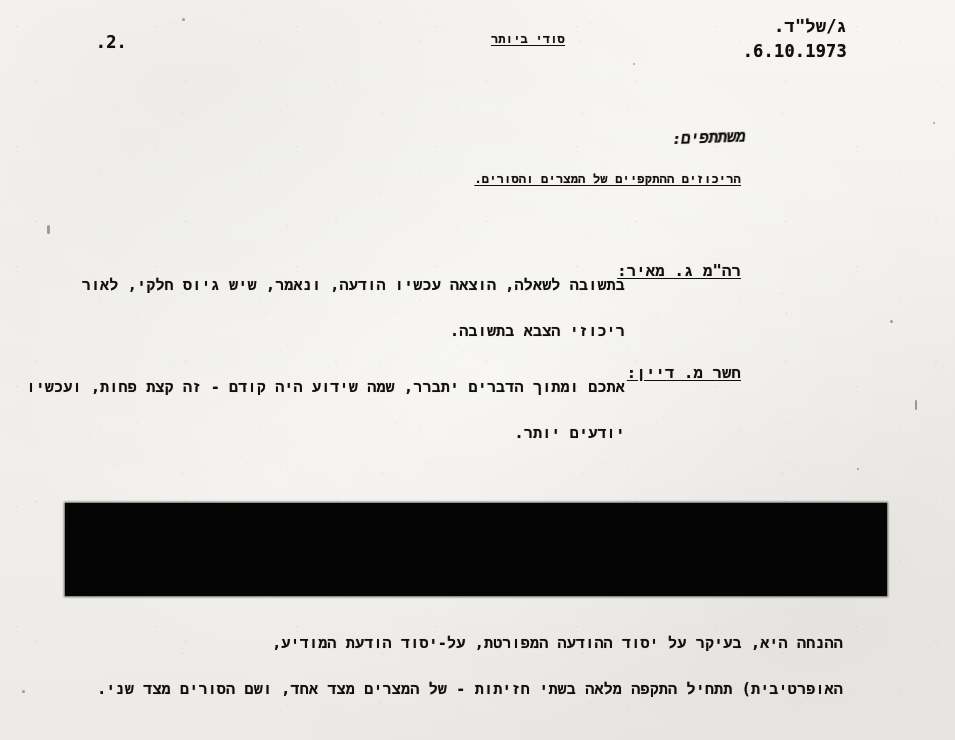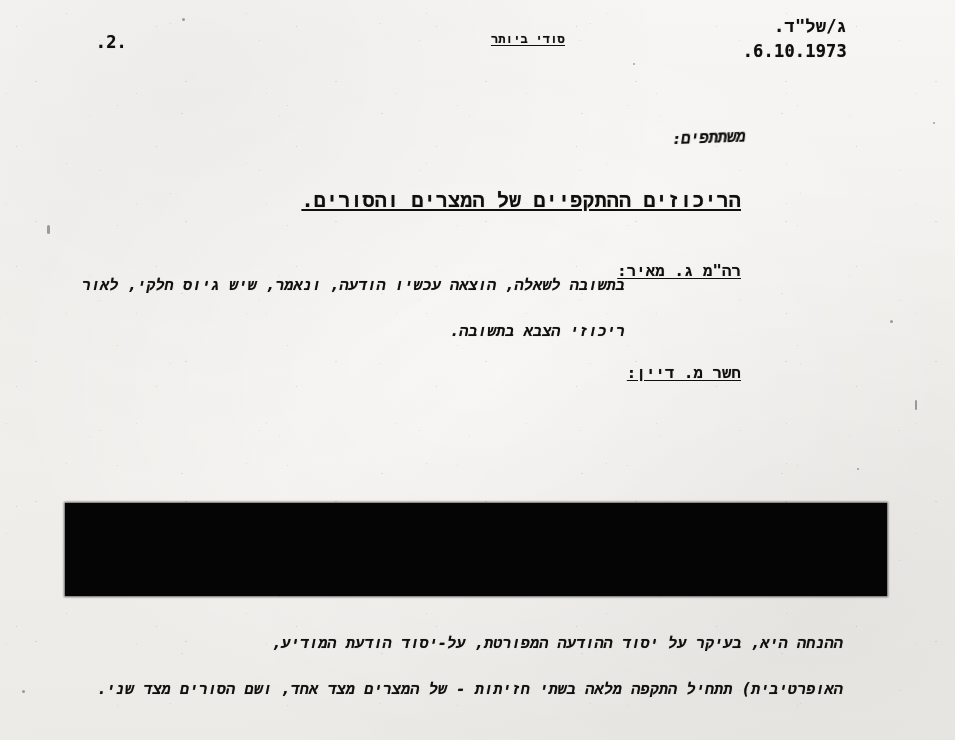--- a/index.html
+++ b/index.html
@@ -99,23 +99,23 @@
     font-size: 16px;
   }
   #participants-line .scribble {
     display: inline-block;
     transform: skewX(-10deg) rotate(-2deg);
     letter-spacing: -0.5px;
     filter: blur(0.2px);
   }
   #subject-line {
     position: absolute;
-    top: 188px;
+    top: 172px;
     right: 214px;
-    font-size: 20px;
+    font-size: 12px;
     margin-left: 20px;
   }
 
   
   .speaker-block {
     position: absolute;
     right: 0;
     left: 0;
   }
   .speaker-name {
@@ -128,21 +128,20 @@
   .speaker-lines {
     position: absolute;
     right: 330px;
     top: 0;
     width: 560px;
   }
   .speaker-lines .line {
     font-size: 15px;
     line-height: 46px;
     white-space: nowrap;
-    font-style: italic;
   }
 
   #block-meir { top: 262px; }
   #block-dayan { top: 364px; }
 
   
   #redaction {
     position: absolute;
     top: 503px;
     right: 68px;
@@ -157,21 +156,20 @@
     position: absolute;
     top: 620px;
     right: 112px;
     width: 790px;
   }
   #closing .line {
     font-size: 15px;
     line-height: 46px;
     white-space: nowrap;
     text-align: right;
-    font-style: italic;
   }
 
   
   .speck {
     position: absolute;
     background: rgba(0,0,0,0.35);
     border-radius: 50%;
     pointer-events: none;
   }
 </style>
@@ -213,20 +211,22 @@
     <div class="speaker-name typed u">רה"מ ג. מאיר:</div>
     <div class="speaker-lines">
       <div class="line typed">בתשובה לשאלה, הוצאה עכשיו הודעה, ונאמר, שיש גיוס חלקי, לאור</div>
       <div class="line typed">ריכוזי הצבא בתשובה.</div>
     </div>
   </div>
 
   <div class="speaker-block" id="block-dayan">
     <div class="speaker-name typed u">חשר מ. דיין:</div>
     <div class="speaker-lines">
+      <div class="line typed">אתכם ומתוך הדברים יתברר, שמה שידוע היה קודם - זה קצת פחות, ועכשיו</div>
+      <div class="line typed">יודעים יותר.</div>
     </div>
   </div>
 
   <div id="redaction" style="background: rgb(5, 5, 5);"></div>
 
   <div id="closing">
     <div class="line typed">ההנחה היא, בעיקר על יסוד ההודעה המפורטת, על-יסוד הודעת המודיע,</div>
     <div class="line typed">האופרטיבית) תתחיל התקפה מלאה בשתי חזיתות - של המצרים מצד אחד, ושם הסורים מצד שני.</div>
   </div>
 

